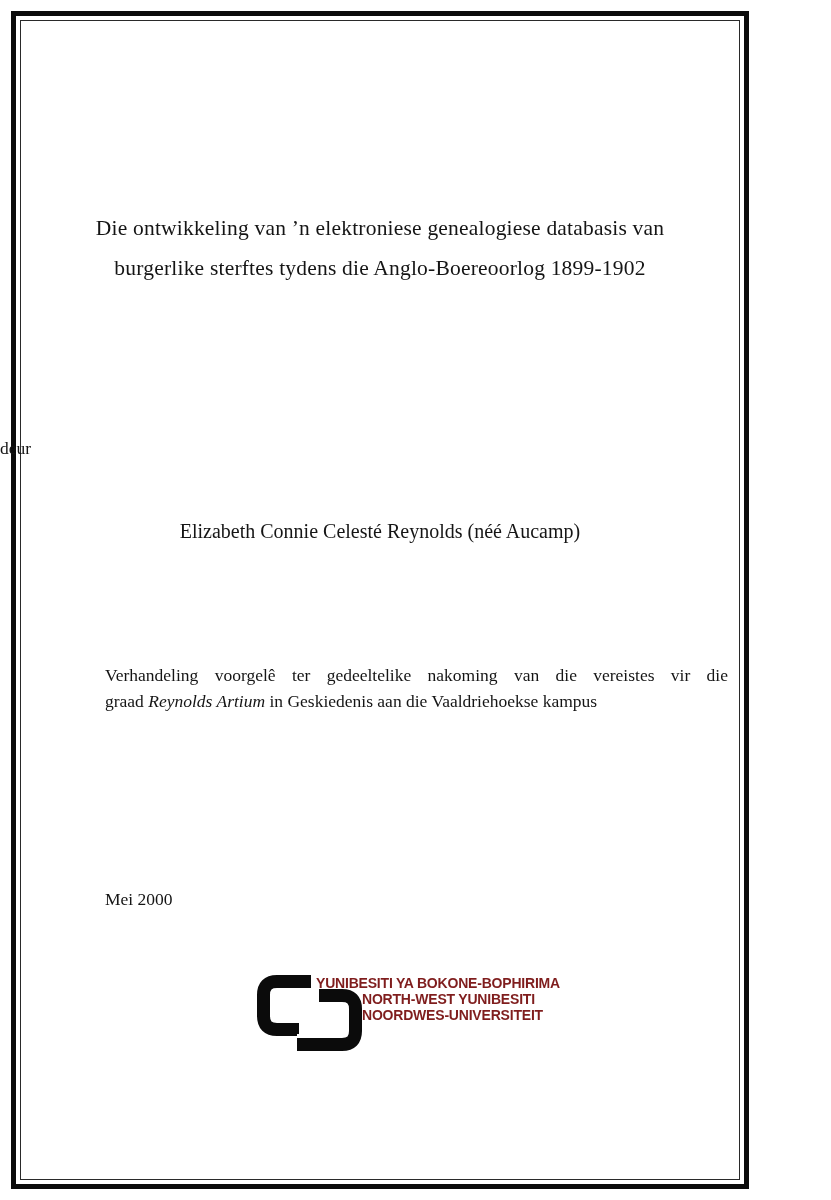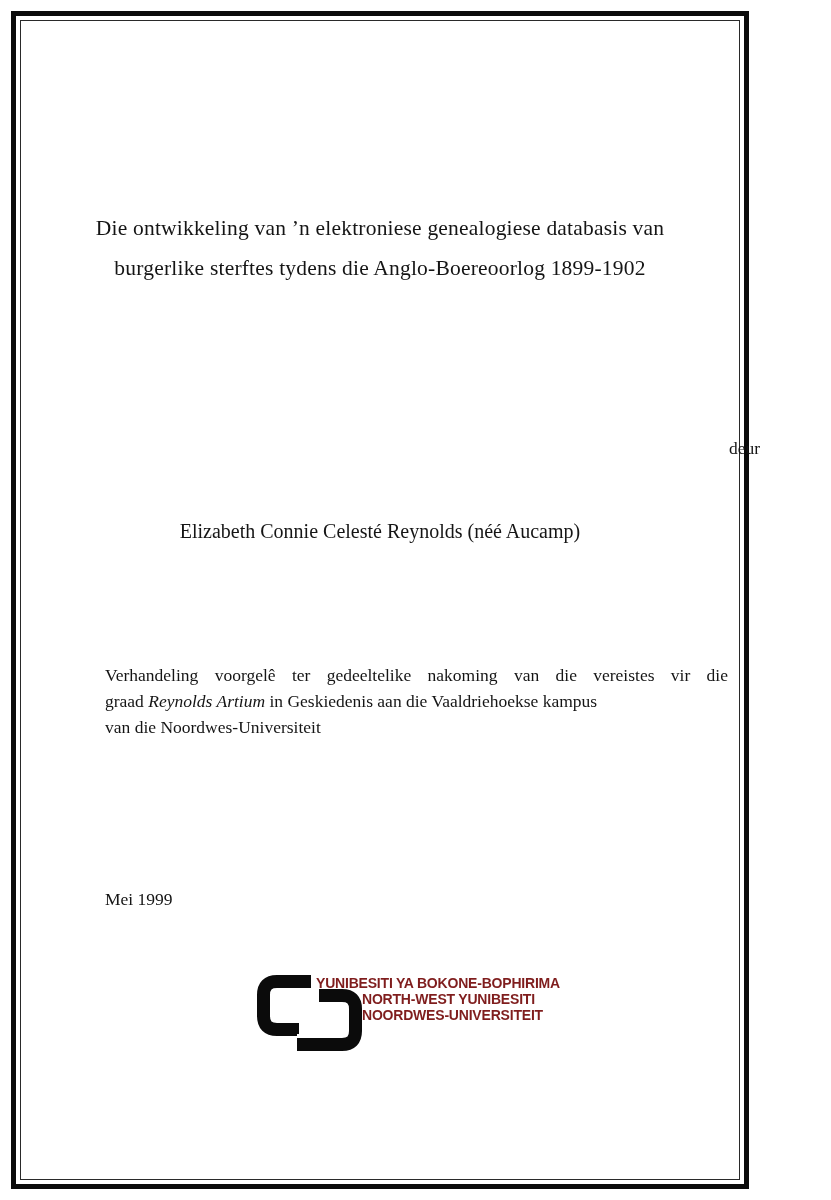--- a/index.html
+++ b/index.html
@@ -36,21 +36,21 @@
     text-align: center;
     font-size: 21.5px;
     line-height: 40px;
     letter-spacing: 0.2px;
   }
   .byline-deur {
     position: absolute;
     top: 438px;
     left: 0;
     right: 0;
-    text-align: right;
+    text-align: left;
     font-size: 17.5px;
     font-family: Liberation Serif, serif;
   }
   .author-name {
     position: absolute;
     top: 520px;
     left: 0;
     right: 0;
     text-align: center;
     font-size: 20px;
@@ -114,25 +114,24 @@
     <div>burgerlike sterftes tydens die Anglo-Boereoorlog 1899-1902</div>
   </div>
 
   <div class="byline-deur">deur</div>
 
   <div class="author-name">Elizabeth Connie Celesté Reynolds (néé Aucamp)</div>
 
   <div class="statement">
     <div class="justify-line">Verhandeling voorgelê ter gedeeltelike nakoming van die vereistes vir die</div>
     <div><span>graad </span><i>Reynolds Artium</i><span> in Geskiedenis aan die Vaaldriehoekse kampus</span></div>
-    <div>van die Noordwes-Universiteit</div>
   </div>
 
   <div class="supervisor-block">
-    <div>Mei 1999</div>
+    <div>Mei 2000</div>
   </div>
 
   <div class="logo">
     <svg class="logo-mark" width="105" height="78" viewBox="0 0 105 78" xmlns="http://www.w3.org/2000/svg">
 
       <path d="M 54,8.5 L 20,8.5 Q 6.5,8.5 6.5,22 L 6.5,43 Q 6.5,56.5 20,56.5 L 42,56.5" fill="none" stroke="#0b0b0b" stroke-width="13" stroke-linecap="butt"></path>
 
       <path d="M 40,71.5 L 85,71.5 Q 98.5,71.5 98.5,58 L 98.5,36 Q 98.5,22.5 85,22.5 L 62,22.5" fill="none" stroke="#ffffff" stroke-width="21" stroke-linecap="butt"></path>
 
       <path d="M 40,71.5 L 85,71.5 Q 98.5,71.5 98.5,58 L 98.5,36 Q 98.5,22.5 85,22.5 L 62,22.5" fill="none" stroke="#0b0b0b" stroke-width="13" stroke-linecap="butt"></path>

